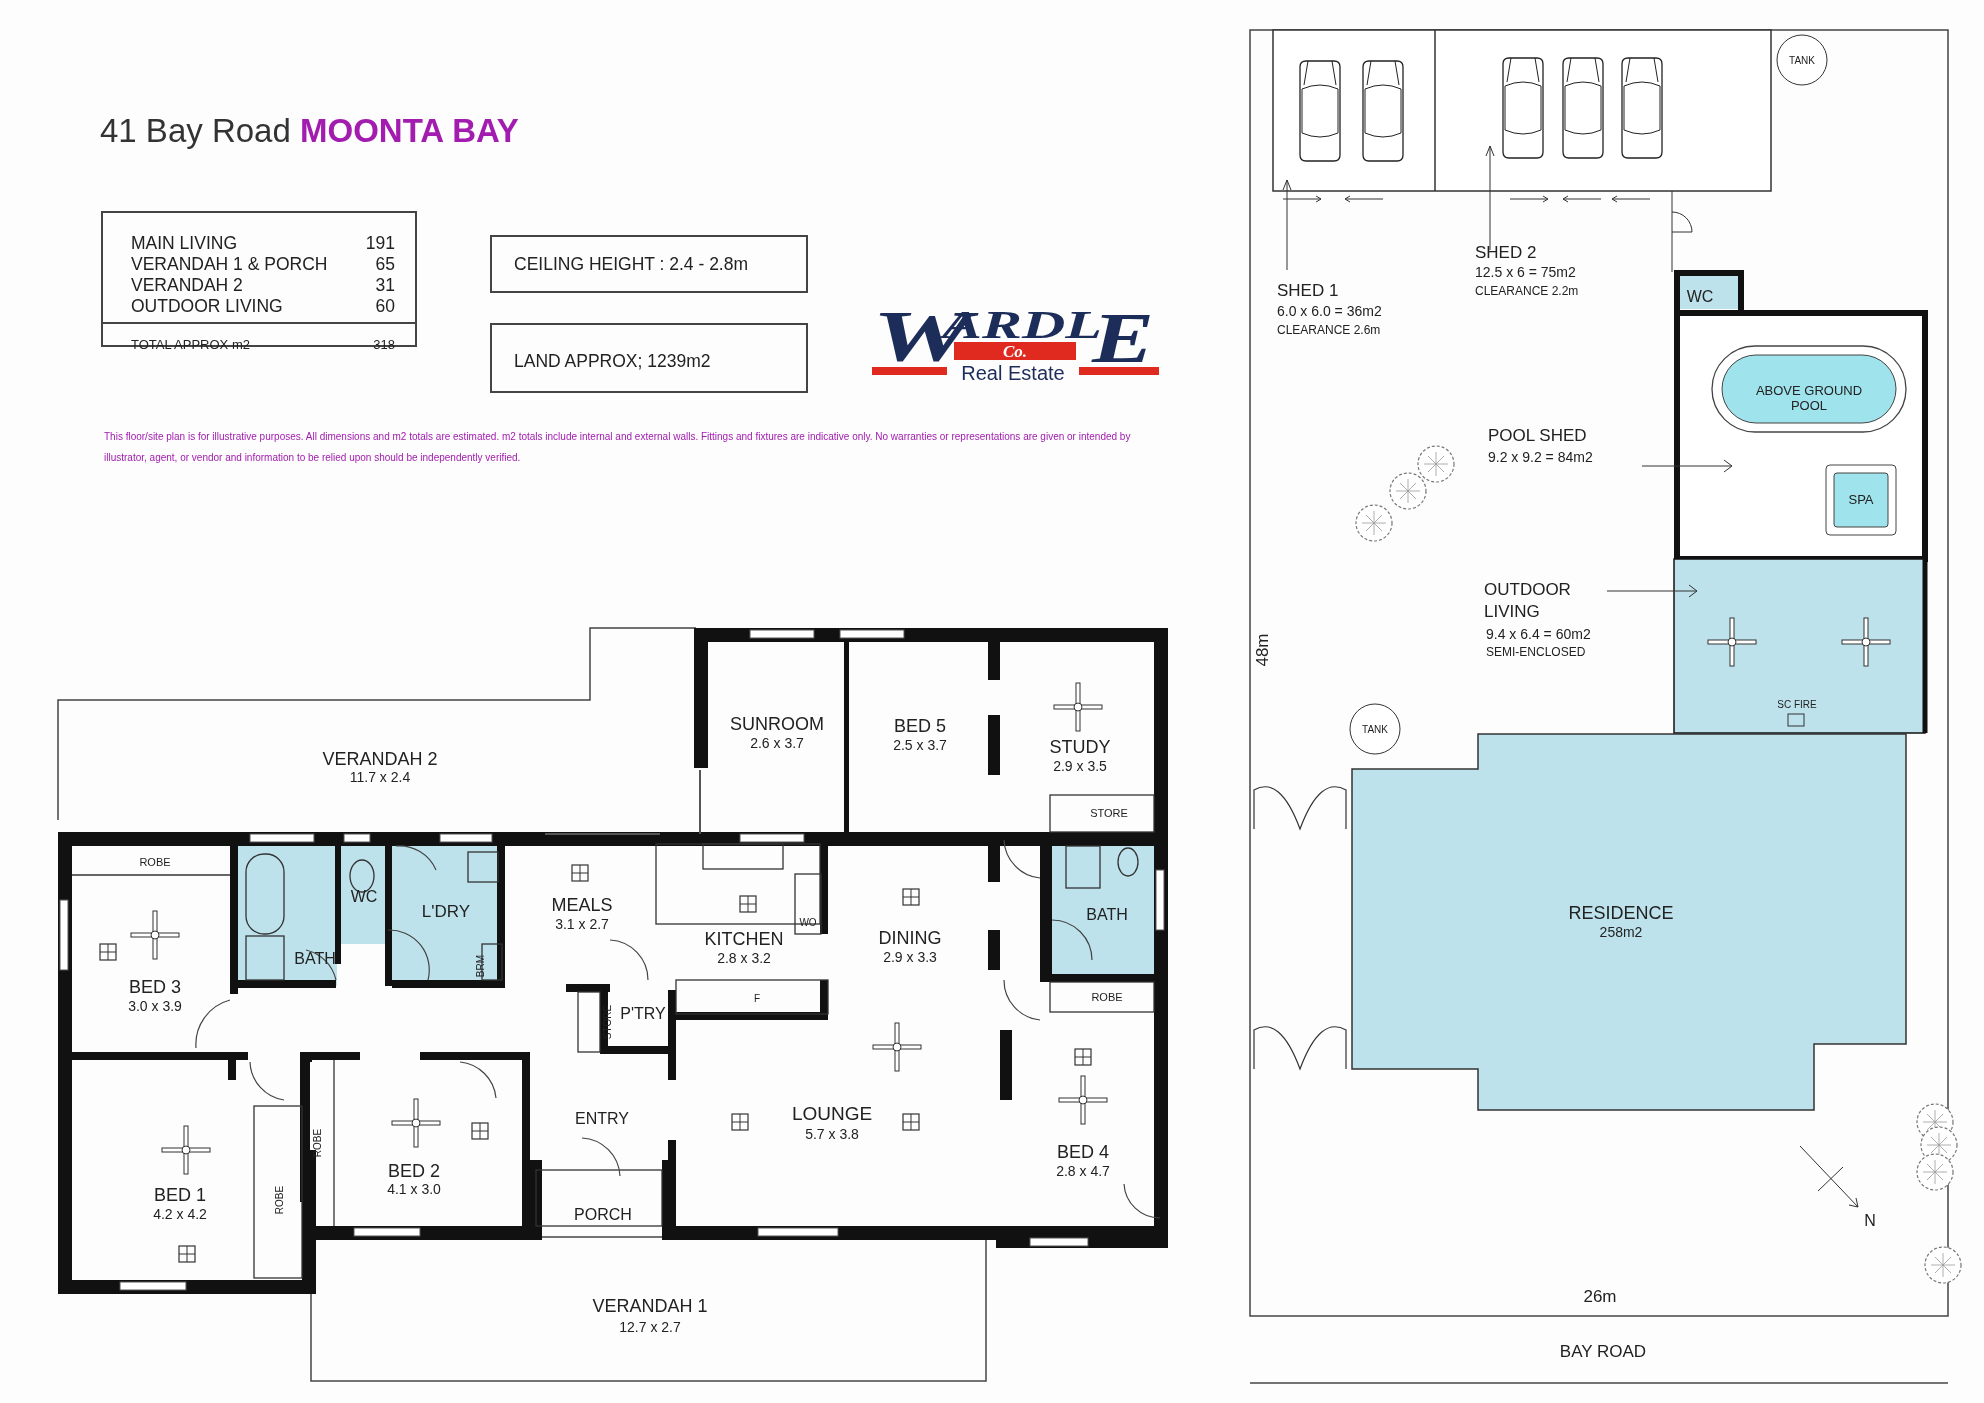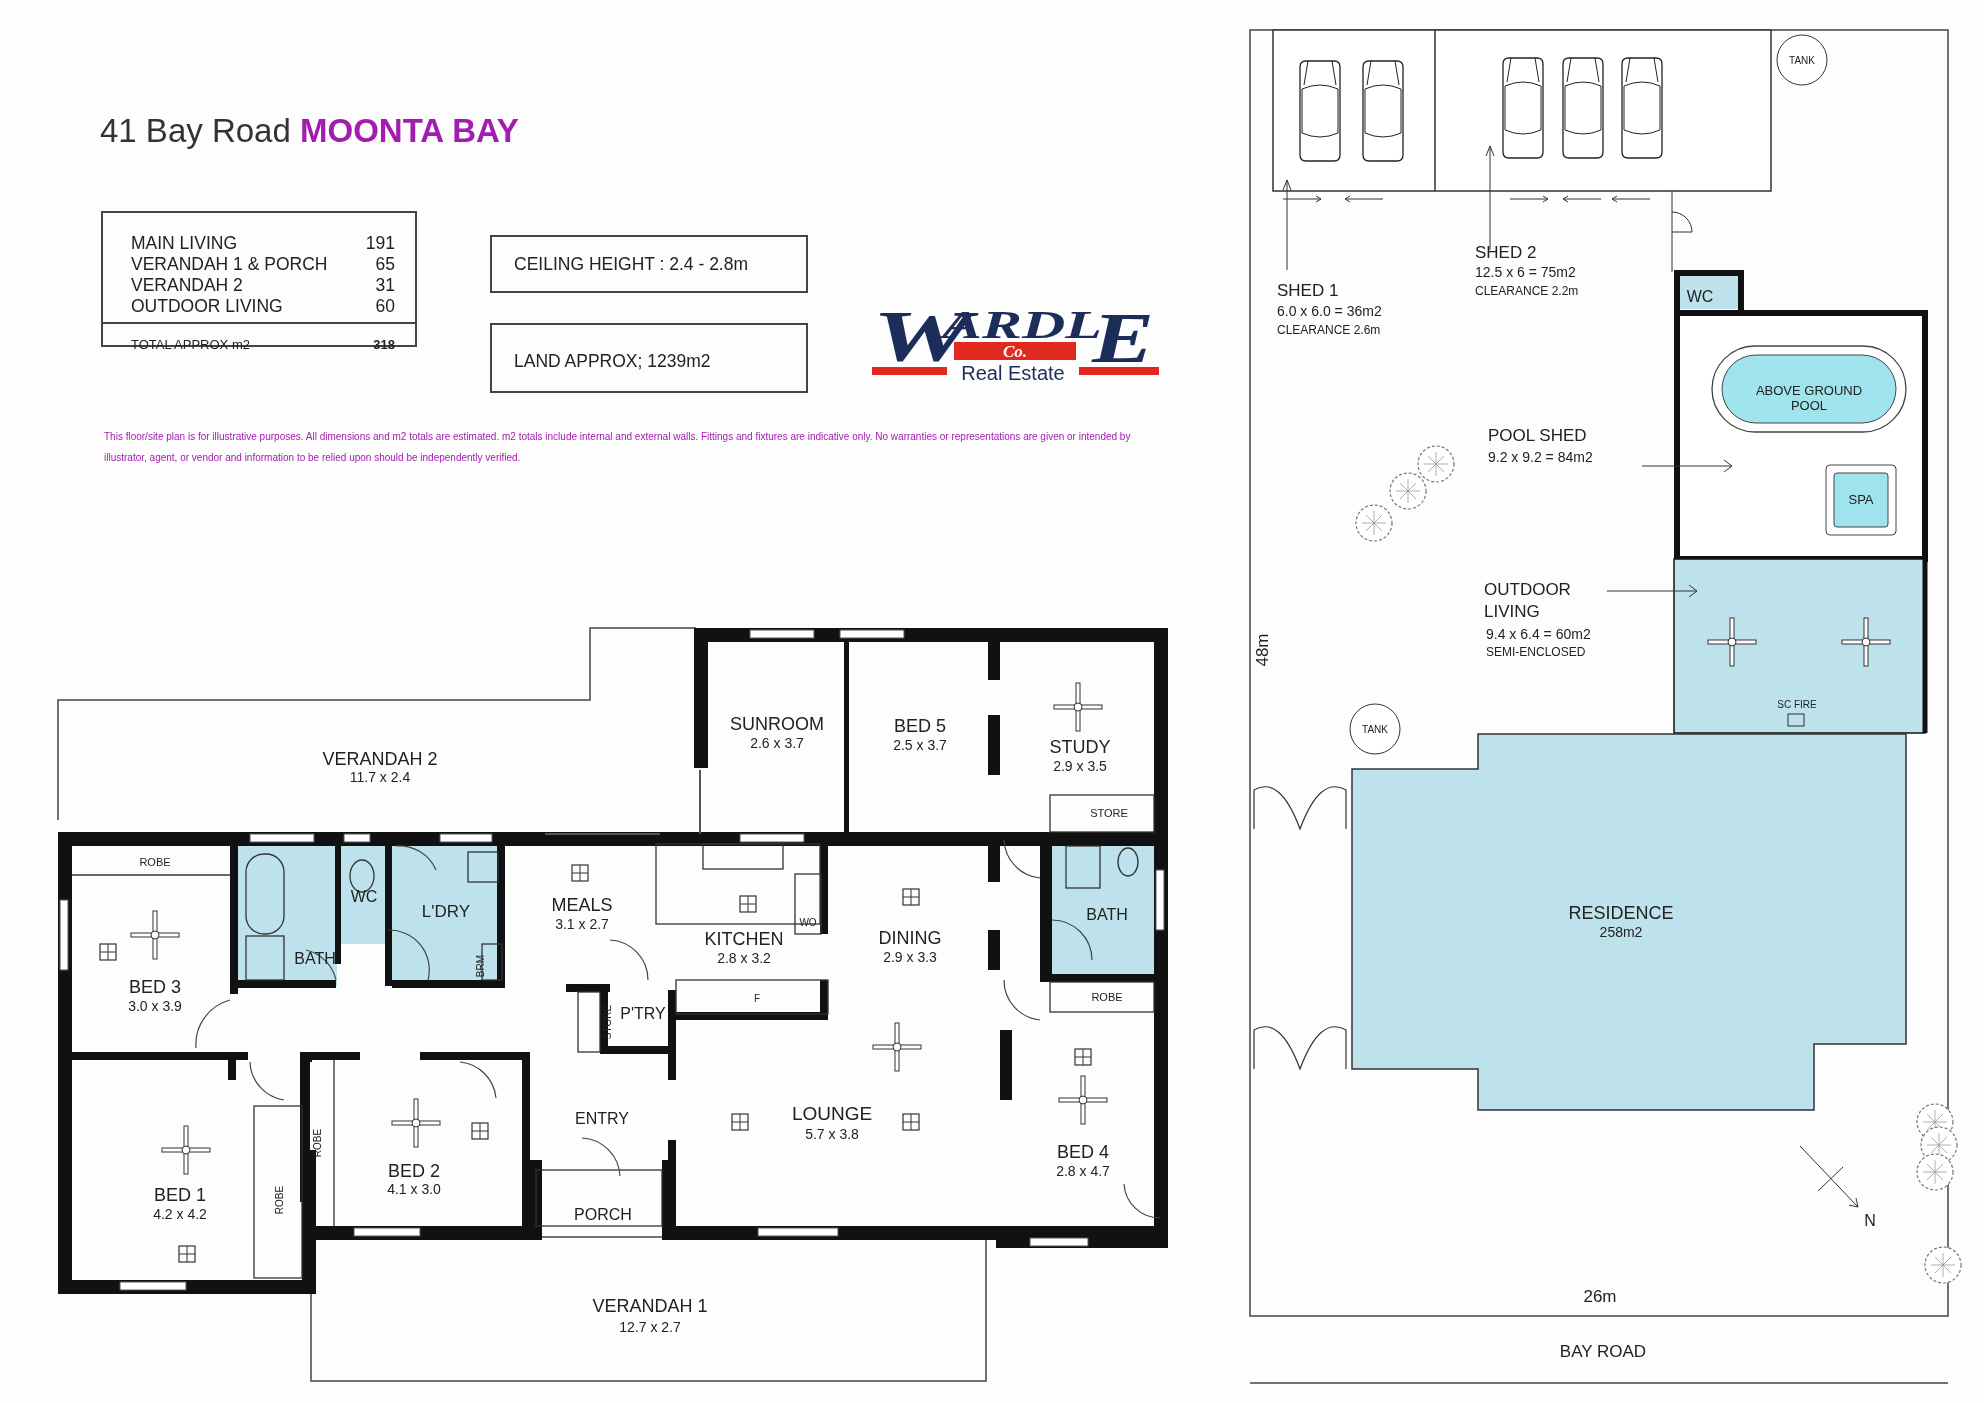--- a/index.html
+++ b/index.html
@@ -5,21 +5,21 @@
   html,body{margin:0;padding:0;background:#fdfdfd;}
   body{width:1984px;height:1403px;position:relative;overflow:hidden;font-family:"Liberation Sans",sans-serif;color:#222;}
   .abs{position:absolute;}
   .title{left:100px;top:112px;font-size:33px;color:#333;white-space:nowrap;}
   .title b{font-weight:bold;color:#a21caf;}
   .areabox{left:101px;top:211px;width:316px;height:136px;border:2px solid #444;box-sizing:border-box;}
   .areabox .rows{position:absolute;left:28px;top:20px;right:20px;font-size:17.5px;line-height:21px;}
   .areabox .row{display:flex;justify-content:space-between;}
   .areabox .sep{position:absolute;left:0;right:0;top:109px;border-top:2px solid #444;}
   .areabox .total{position:absolute;left:28px;right:20px;top:124px;font-size:13px;display:flex;justify-content:space-between;}
-  .areabox .total .v{font-weight:bold;}
+  .areabox .total .v{font-weight:normal;}
   .infobox{border:2px solid #444;box-sizing:border-box;width:318px;height:58px;font-size:17.5px;padding-left:22px;display:flex;align-items:center;}
   .ceil{left:490px;top:211px;margin-top:24px;}
   .land{left:490px;top:323px;height:70px;padding-top:6px;}
   .logo{left:872px;top:300px;width:290px;height:84px;}
   .disclaimer{left:104px;top:426px;width:1050px;font-size:10px;line-height:21px;color:#a21caf;}
   svg text{font-family:"Liberation Sans",sans-serif;fill:#222;}
   .plan{left:0;top:0;}
 </style>
 </head>
 <body>

